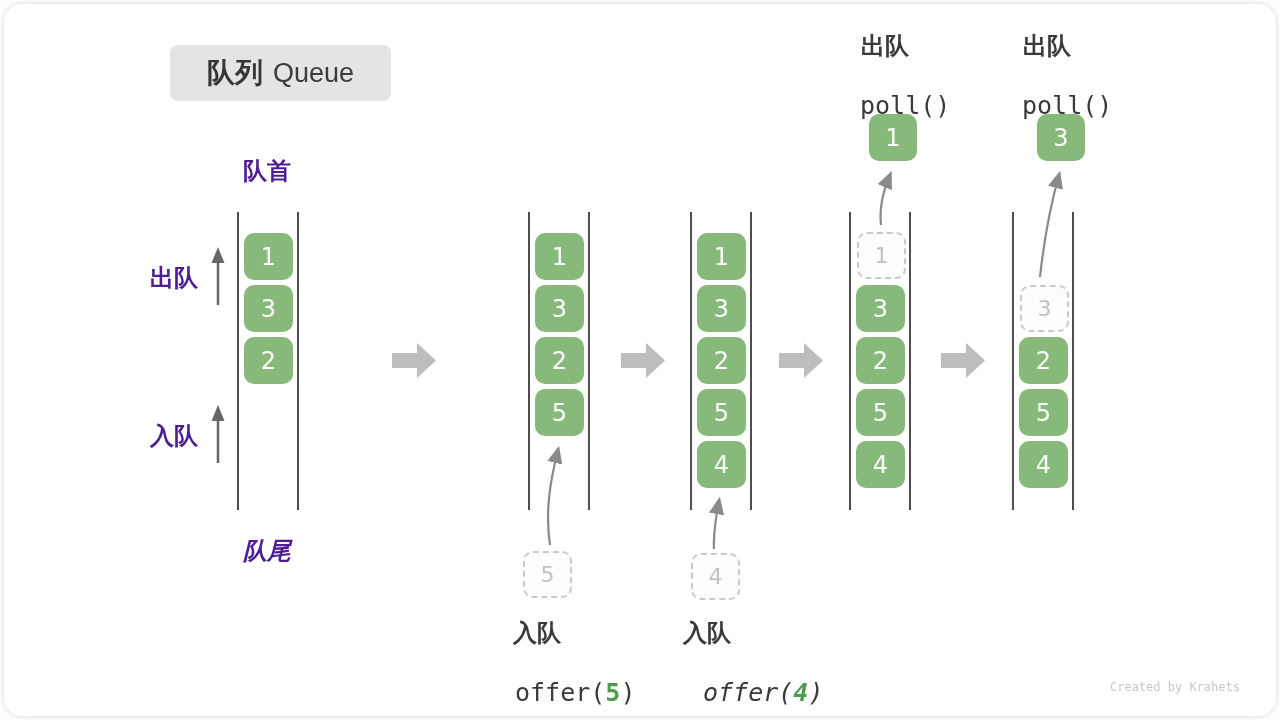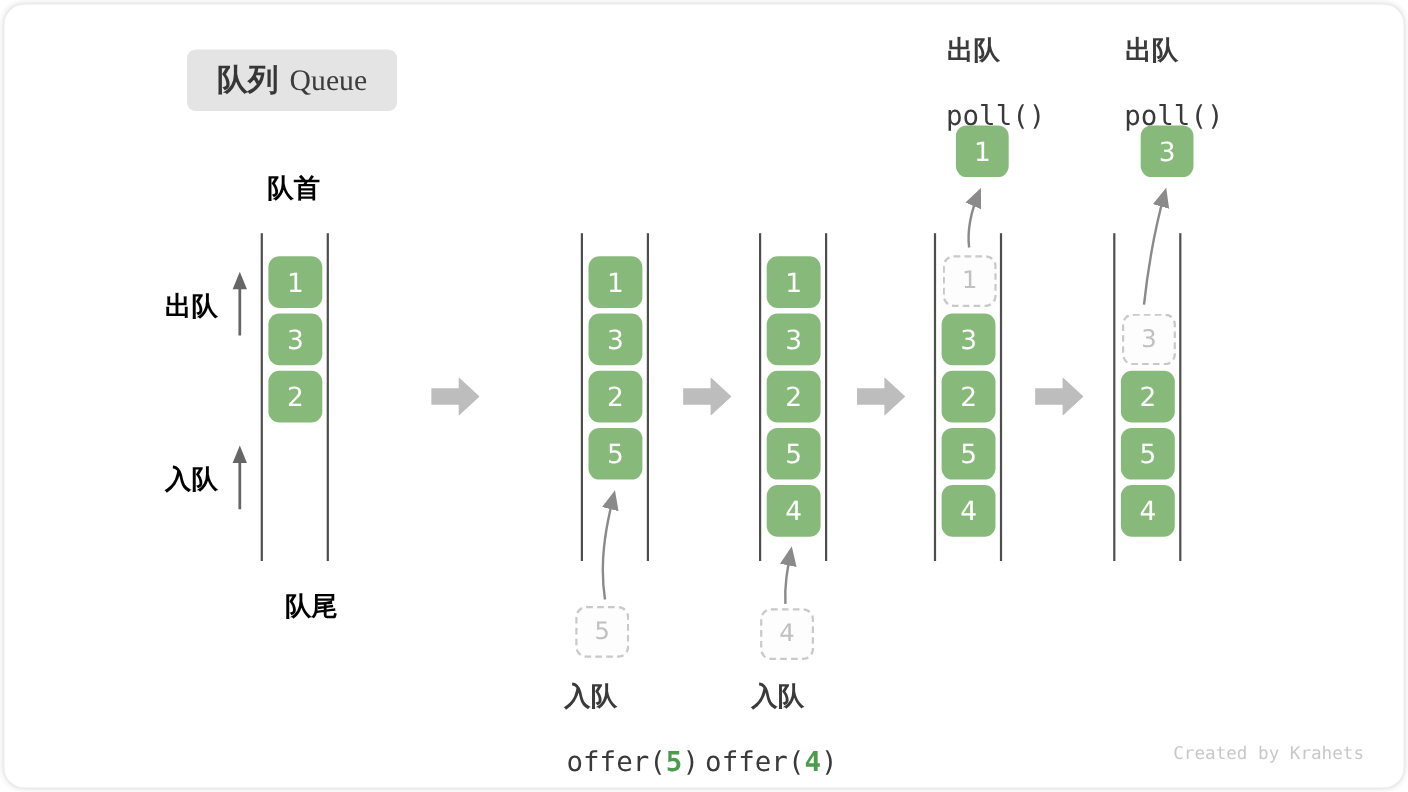--- a/index.html
+++ b/index.html
@@ -8,28 +8,28 @@
     font-family:"DejaVu Sans", sans-serif; color:#3c3c3c;
   }
   .card {
     position:absolute; left:4px; top:4px; right:4px; bottom:4px;
     background:#ffffff; border-radius:18px;
     box-shadow:0 0 6px rgba(0,0,0,0.18);
   }
   .abs { position:absolute; }
 
   .title-box {
-    position:absolute; left:170px; top:45px; width:191px; height:56px;
+    position:absolute; left:170px; top:45px; width:221px; height:56px;
     background:#e4e4e4; border-radius:8px;
     display:flex; align-items:center; justify-content:center; gap:10px;
   }
   .title-zh { font-weight:700; font-size:28px; color:#363636; }
-  .title-en { font-family:Liberation Serif, serif; font-size:27px; color:#3c3c3c; }
+  .title-en { font-family:Liberation Sans, sans-serif; font-size:27px; color:#3c3c3c; }
 
-  .cjk-label { font-weight:700; font-size:24px; color:#000000; white-space:nowrap;text-align:center; }
+  .cjk-label { font-weight:700; font-size:24px; color:#4c1d95; white-space:nowrap;text-align:center; }
 
   .qcol {
     position:absolute; top:212px; height:298px; width:58px;
     border-left:2px solid #4e4e4e; border-right:2px solid #4e4e4e;
   }
   .qbox {
     position:absolute; left:5px; width:49px; height:47px;
     background:#87ba7a; border-radius:10px;
     color:#ffffff; font-size:24px; font-weight:500;
     display:flex; align-items:center; justify-content:center;
@@ -49,37 +49,37 @@
     color:#ffffff; font-size:24px; font-weight:500;
     display:flex; align-items:center; justify-content:center;
   }
 
   .op-zh { position:absolute; font-weight:700; font-size:24px; color:#3a3a3a; white-space:nowrap; }
   .op-code { position:absolute; font-family:"DejaVu Sans Mono", monospace; font-size:25px; color:#3a3a3a; white-space:nowrap;margin-top:25px; }
   .code-arg { color:#4e9b50; font-weight:700; }
 
   .watermark {
     position:absolute; right:40px; bottom:26px;
-    font-family:"DejaVu Sans Mono", monospace; font-size:16px; color:#c8c8c8;
+    font-family:"DejaVu Sans Mono", monospace; font-size:12px; color:#c8c8c8;
   }
   svg { display:block; }
 </style>
 </head>
 <body>
 
 <div class="canvas">
   <div class="card"></div>
 
   <div class="title-box">
     <span class="title-zh">队列</span>
     <span class="title-en">Queue</span>
   </div>
 
   <div class="abs cjk-label" style="left:243px; top:155px;">队首</div>
-  <div class="abs cjk-label" style="left:259px; top:535px;">队尾</div>
+  <div class="abs cjk-label" style="left:243px; top:535px;font-style:italic;">队尾</div>
   <div class="abs cjk-label" style="left:150px; top:262px;">出队</div>
   <div class="abs cjk-label" style="left:150px; top:420px;">入队</div>
 
   <svg class="abs" style="left:205px; top:245px;" width="26" height="62">
     <line x1="13" y1="60" x2="13" y2="14" stroke="#666666" stroke-width="2.5"></line>
     <polygon points="13,2 6.5,18 19.5,18" fill="#666666"></polygon>
   </svg>
   <svg class="abs" style="left:205px; top:403px;" width="26" height="62">
     <line x1="13" y1="60" x2="13" y2="14" stroke="#666666" stroke-width="2.5"></line>
     <polygon points="13,2 6.5,18 19.5,18" fill="#666666"></polygon>
@@ -127,21 +127,21 @@
   <div class="dashed-box" style="left:691px; top:553px;">4</div>
   <svg class="abs" style="left:700px; top:492px;" width="40" height="62">
     <defs>
         <marker id="ah2" markerWidth="9" markerHeight="8" refX="6" refY="3.5" orient="auto">
           <path d="M0,0 L8,3.5 L0,7 z" fill="#8a8a8a"></path>
         </marker>
       </defs>
     <path d="M 14,57 C 13,40 16,25 19,9" stroke="#8a8a8a" stroke-width="2.2" fill="none" marker-end="url(#ah2)"></path>
   </svg>
   <div class="op-zh" style="left:683px; top:617px;">入队</div>
-  <div class="op-code" style="left:641px; top:653px;"><span>offer(</span><span class="code-arg">4</span><span>)</span></div>
+  <div class="op-code" style="left:703px; top:653px;font-style:italic;"><span>offer(</span><span class="code-arg">4</span><span>)</span></div>
 
   <svg class="abs" style="left:779px; top:343px;" width="44" height="35">
     <polygon points="0,10 25,10 25,0 44,17.5 25,35 25,25 0,25" fill="#bdbdbd"></polygon>
   </svg>
 
   <div class="op-zh" style="left:861px; top:30px;">出队</div>
   <div class="op-code" style="left:860px; top:66px;">poll()</div>
   <div class="float-green" style="left:869px; top:114px;">1</div>
   <svg class="abs" style="left:868px; top:165px;" width="36" height="64">
     <defs>

